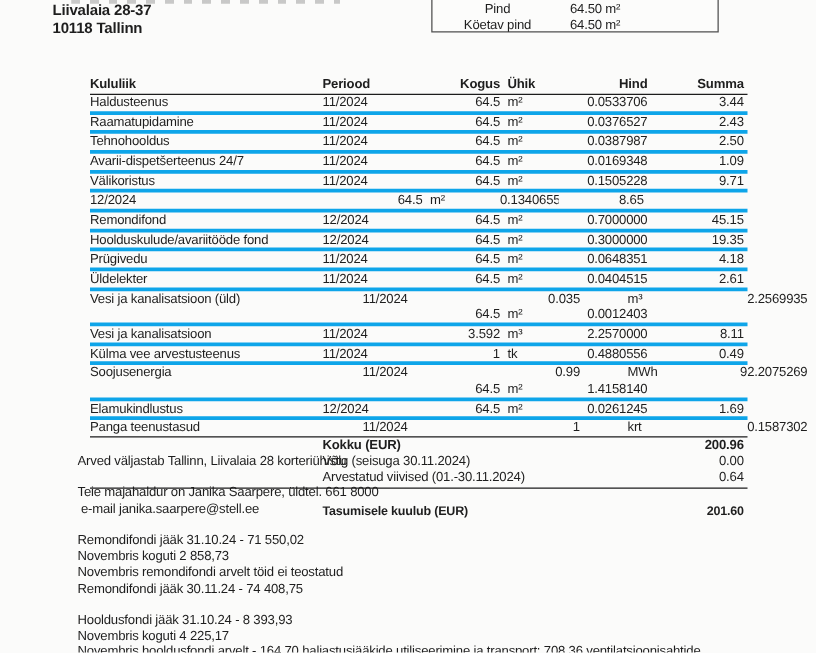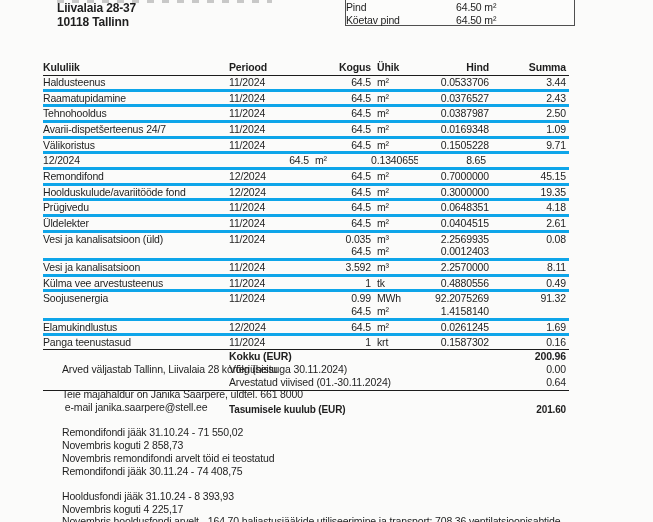--- a/index.html
+++ b/index.html
@@ -7,36 +7,36 @@
     width:653px;height:522px;position:relative;overflow:hidden;
     background:#fbfbfa;color:#1e1e1e;
     font-family:"Liberation Sans","DejaVu Sans",sans-serif;
     font-size:10.5px;letter-spacing:-0.15px;
   }
   
   .top-sliver{
     position:absolute;left:57px;top:0;width:215px;height:3px;opacity:.45;
     background:repeating-linear-gradient(90deg,#8a8a8a 0 7px,transparent 7px 15px);
   }
-  .address{position:absolute;left:57px;top:1px;font-weight:bold;font-size:12px;line-height:14px;}
+  .address{position:absolute;left:42px;top:1px;font-weight:bold;font-size:12px;line-height:14px;}
   .info-box{
     position:absolute;left:345px;top:-11px;width:230px;height:37px;
     border:1px solid #4f4f4f;background:#fcfcfb;box-sizing:border-box;
     padding-top:11px;
   }
   .info-row{display:grid;grid-template-columns:104px auto;column-gap:6px;line-height:13px;}
-  .info-row .lbl{text-align:left;}
-  .bill-table{position:absolute;left:43px;top:60px;width:526px;}
+  .info-row .lbl{text-align:center;}
+  .bill-table{position:absolute;left:72px;top:60px;width:526px;}
   .thead,.trow{
     display:grid;
     grid-template-columns:186px 80px 62px 47px 71px 80px;
   }
   .thead{font-weight:bold;line-height:14px;border-bottom:1.5px solid #1c1c1c;padding-bottom:1px;}
   .trow{line-height:12.65px;border-bottom:3px solid #0ea5e9;}
-  .trow.open,.trow.last{border-bottom:none;}
+  .trow.open,.trow.last{border-bottom:none;gap:32px;}
   .c{overflow:hidden;white-space:nowrap;}
   .num{text-align:right;}
   .unit{padding-left:6px;}
   .sum{padding-right:3px;}
   .thead .unit{padding-left:6px;}
   .summary{border-top:1.5px solid #1c1c1c;}
   .srow{display:grid;grid-template-columns:186px 1fr 80px;line-height:13px;}
   .srow .val{text-align:right;padding-right:3px;}
   .srow.bold{font-weight:bold;}
   .total-row{

